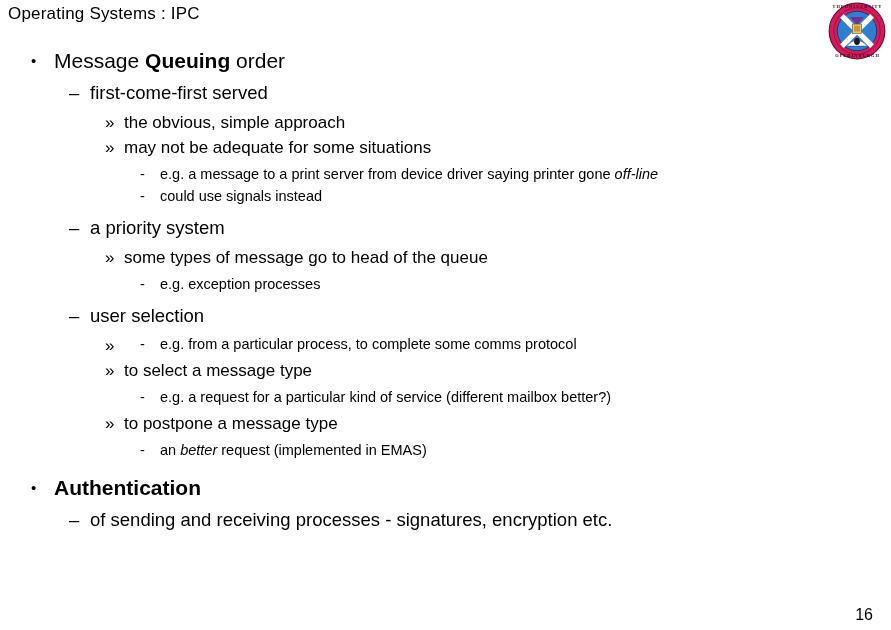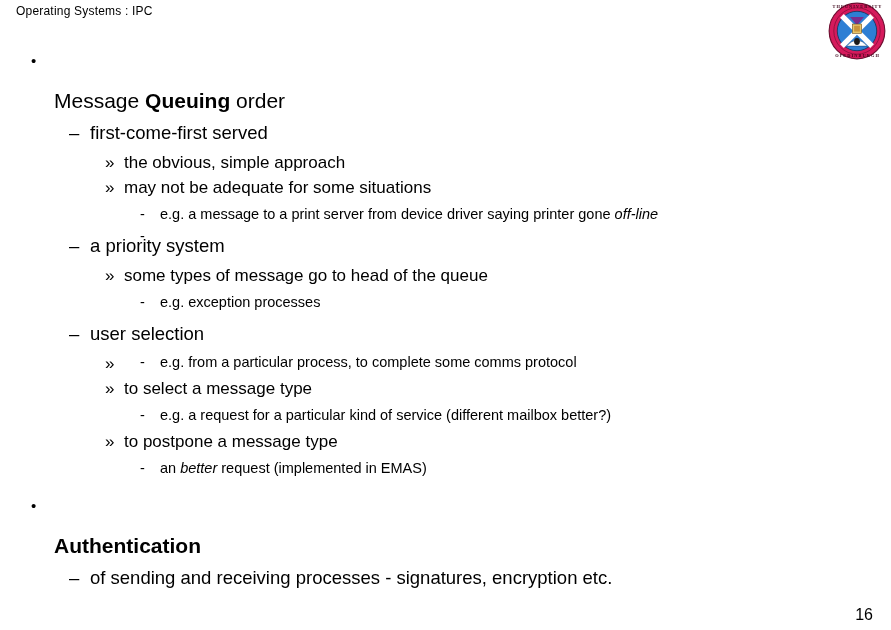--- a/index.html
+++ b/index.html
@@ -15,25 +15,24 @@
     font-family: "Liberation Sans", sans-serif;
     color: #000000;
     -webkit-font-smoothing: none;
   }
 
   
   #slide-header {
     position: absolute;
     left: 8px;
     top: 4px;
-    font-size: 12px;
+    font-size: 17px;
     letter-spacing: 0.2px;
     color: #000;
     white-space: nowrap;
-    margin-left: 8px;
   }
 
   
   #crest {
     position: absolute;
     left: 828px;
     top: 2px;
     width: 58px;
     height: 58px;
   }
@@ -60,21 +59,21 @@
   .txt { display: inline-block; }
 
   
   .lvl1 {
     font-size: 21px;
     line-height: 30px;
     padding-left: 54px;
     margin-bottom: 2px;
   }
   .lvl1 .marker { left: 31px; top: 0; font-size: 15px; }
-  .lvl1 .txt { font-weight: normal; margin-top: 40px; }
+  .lvl1 .txt { font-weight: normal; }
 
   
   .lvl2 {
     font-size: 18.5px;
     line-height: 28px;
     padding-left: 90px;
   }
   .lvl2 .marker { left: 69px; top: 0; font-size: 18.5px; }
 
   
@@ -142,21 +141,21 @@
     <circle cx="50" cy="50" r="40" fill="none" stroke="#7A0F35" stroke-width="1.2"></circle>
   </svg>
 </div>
 
 <div id="content">
     <div class="line lvl1"><span class="marker">•</span><span class="txt"><span>Message </span><span class="b">Queuing</span><span> order</span></span></div>
     <div class="line lvl2 gap-sm"><span class="marker">–</span><span class="txt"><span>first-come-first served</span></span></div>
     <div class="line lvl3 gap-sm"><span class="marker">»</span><span class="txt"><span>the obvious, simple approach</span></span></div>
     <div class="line lvl3"><span class="marker">»</span><span class="txt"><span>may not be adequate for some situations</span></span></div>
     <div class="line lvl4 gap-sm"><span class="marker">-</span><span class="txt"><span>e.g. a message to a print server from device driver saying printer gone </span><span class="i">off-line</span></span></div>
-    <div class="line lvl4"><span class="marker">-</span></div>
+    <div class="line lvl4"><span class="marker">-</span><span class="txt"><span>could use signals instead</span></span></div>
     <div class="line lvl2 gap-md"><span class="marker">–</span><span class="txt"><span>a priority system</span></span></div>
     <div class="line lvl3 gap-sm"><span class="marker">»</span><span class="txt"><span>some types of message go to head of the queue</span></span></div>
     <div class="line lvl4 gap-sm"><span class="marker">-</span><span class="txt"><span>e.g. exception processes</span></span></div>
     <div class="line lvl2 gap-md"><span class="marker">–</span><span class="txt"><span>user selection</span></span></div>
     <div class="line lvl3 gap-sm"><span class="marker">»</span></div>
     <div class="line lvl4 gap-sm"><span class="marker">-</span><span class="txt"><span>e.g. from a particular process, to complete some comms protocol</span></span></div>
     <div class="line lvl3 gap-sm"><span class="marker">»</span><span class="txt"><span>to select a message type</span></span></div>
     <div class="line lvl4 gap-sm"><span class="marker">-</span><span class="txt"><span>e.g. a request for a particular kind of service (different mailbox better?)</span></span></div>
     <div class="line lvl3 gap-sm"><span class="marker">»</span><span class="txt"><span>to postpone a message type</span></span></div>
     <div class="line lvl4 gap-sm"><span class="marker">-</span><span class="txt"><span>an </span><span class="i">better</span><span> request (implemented in EMAS)</span></span></div>

